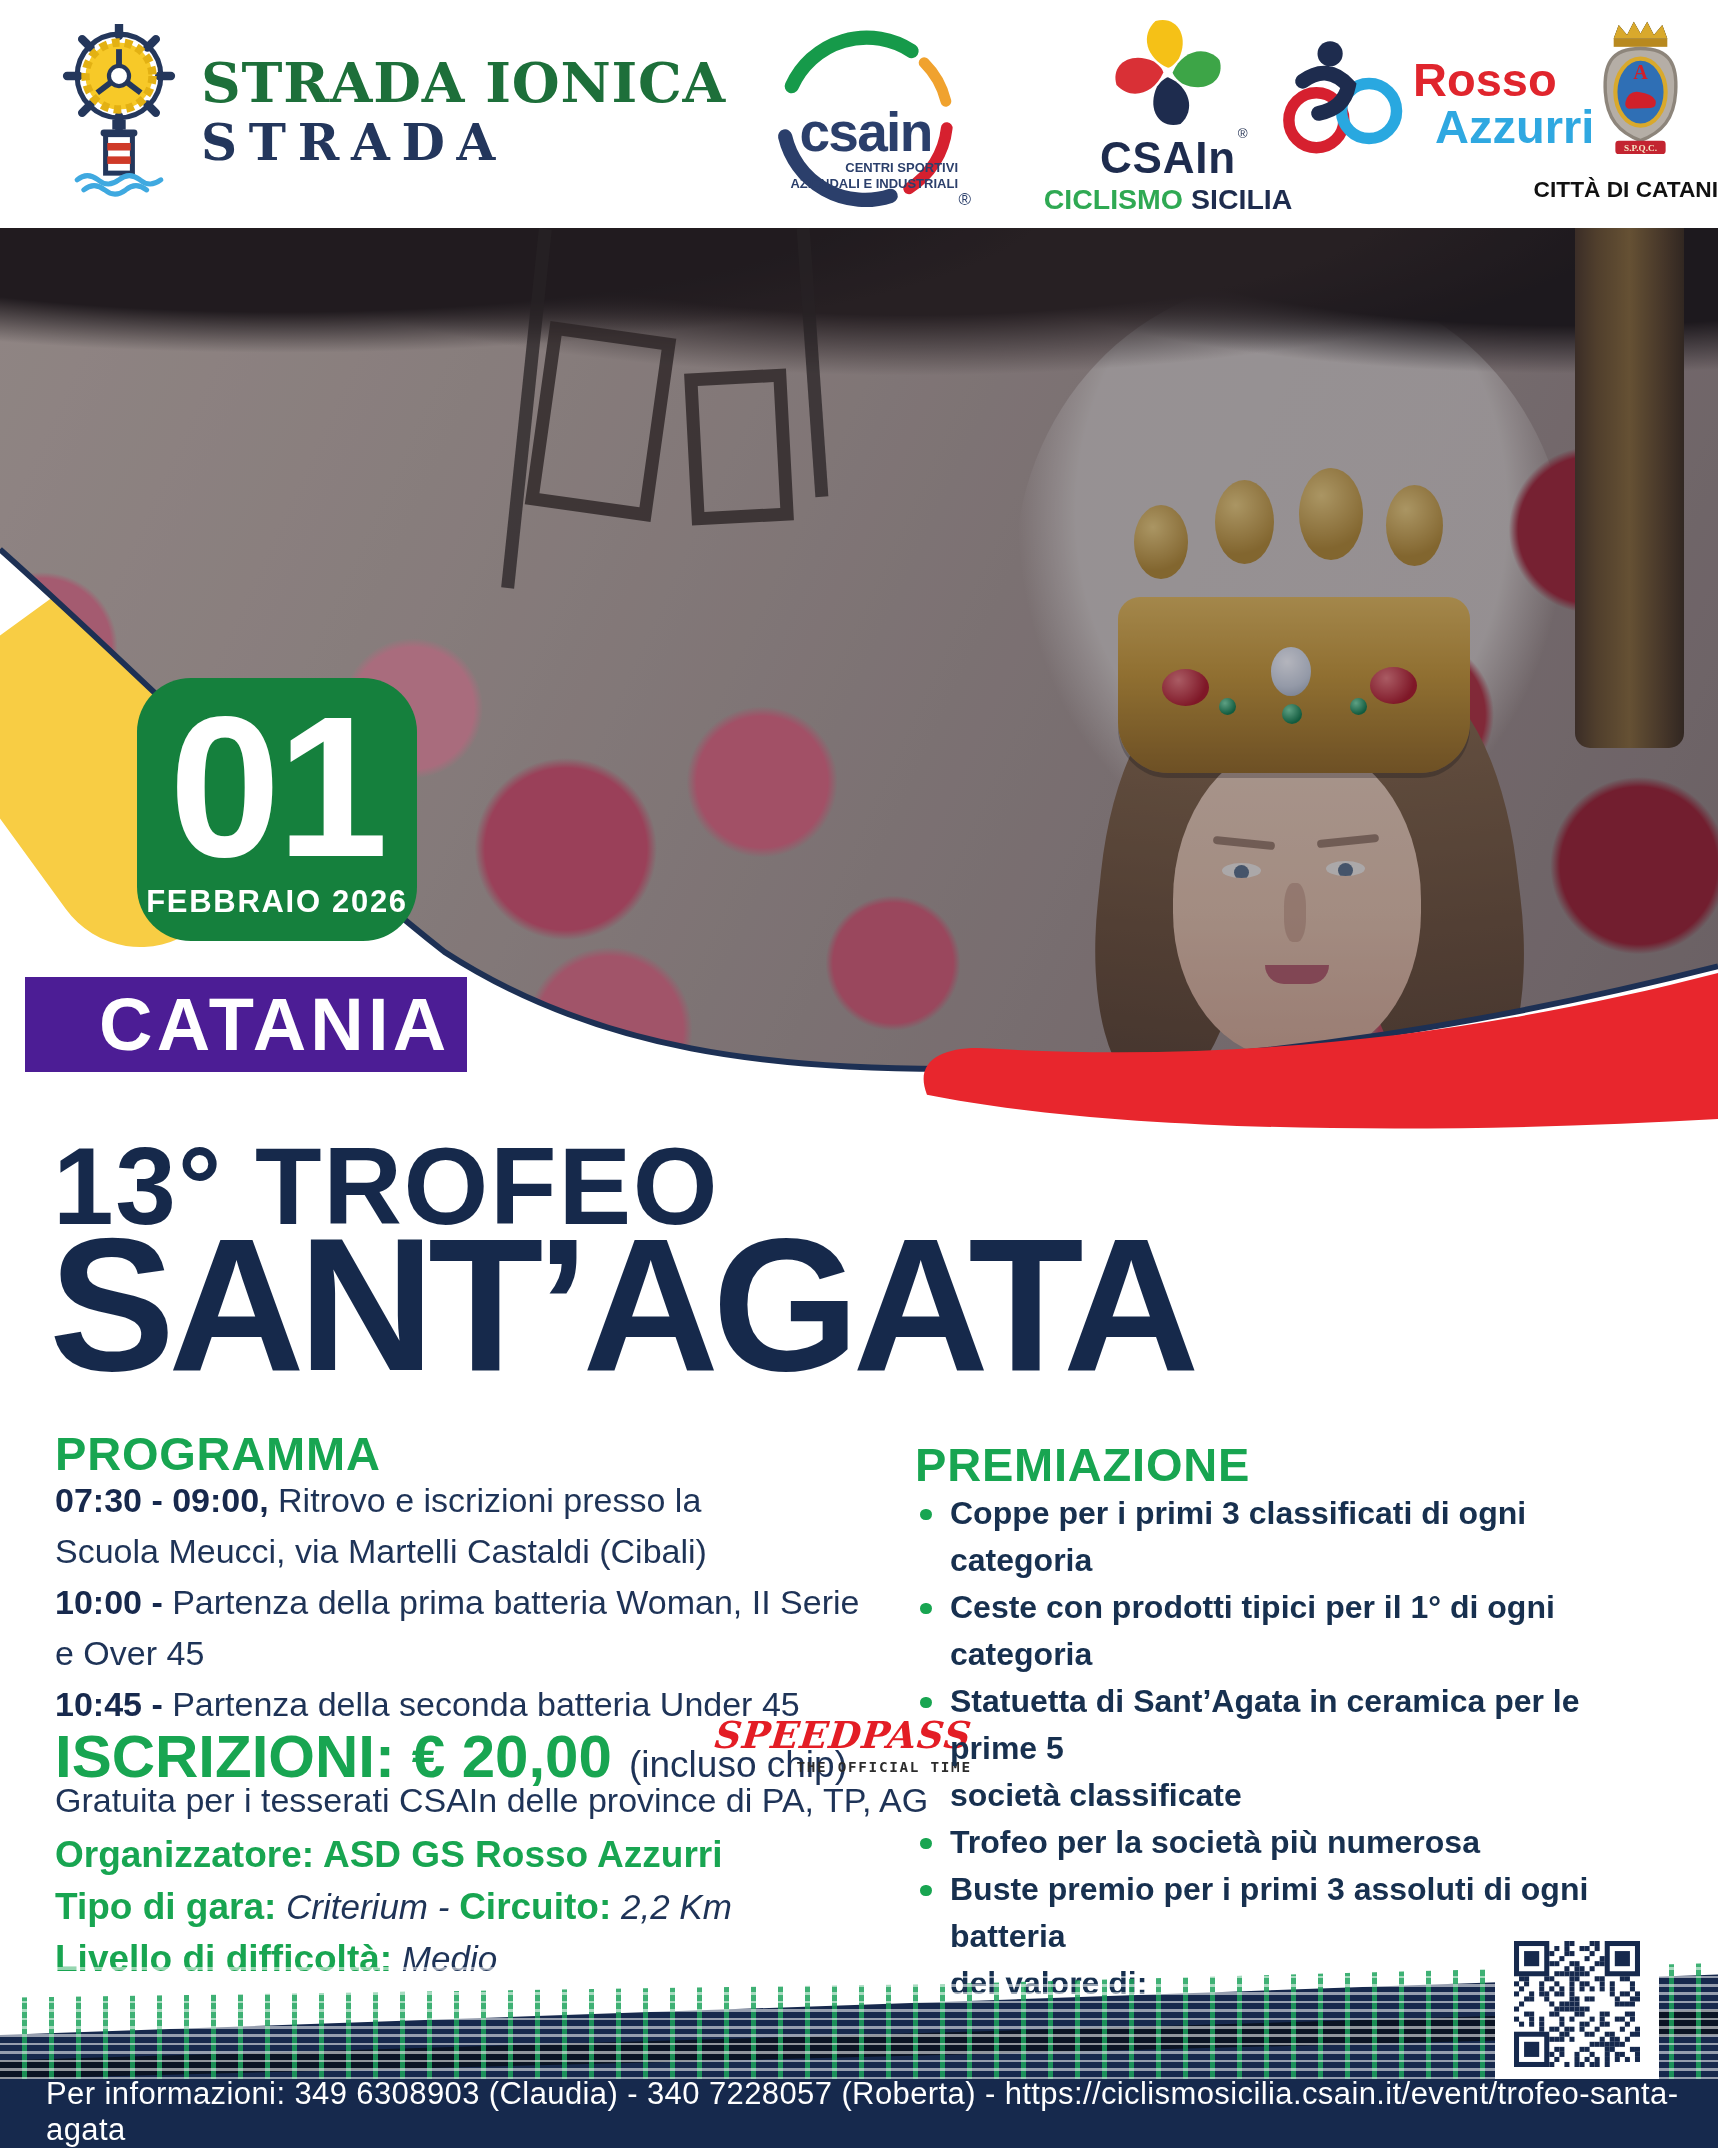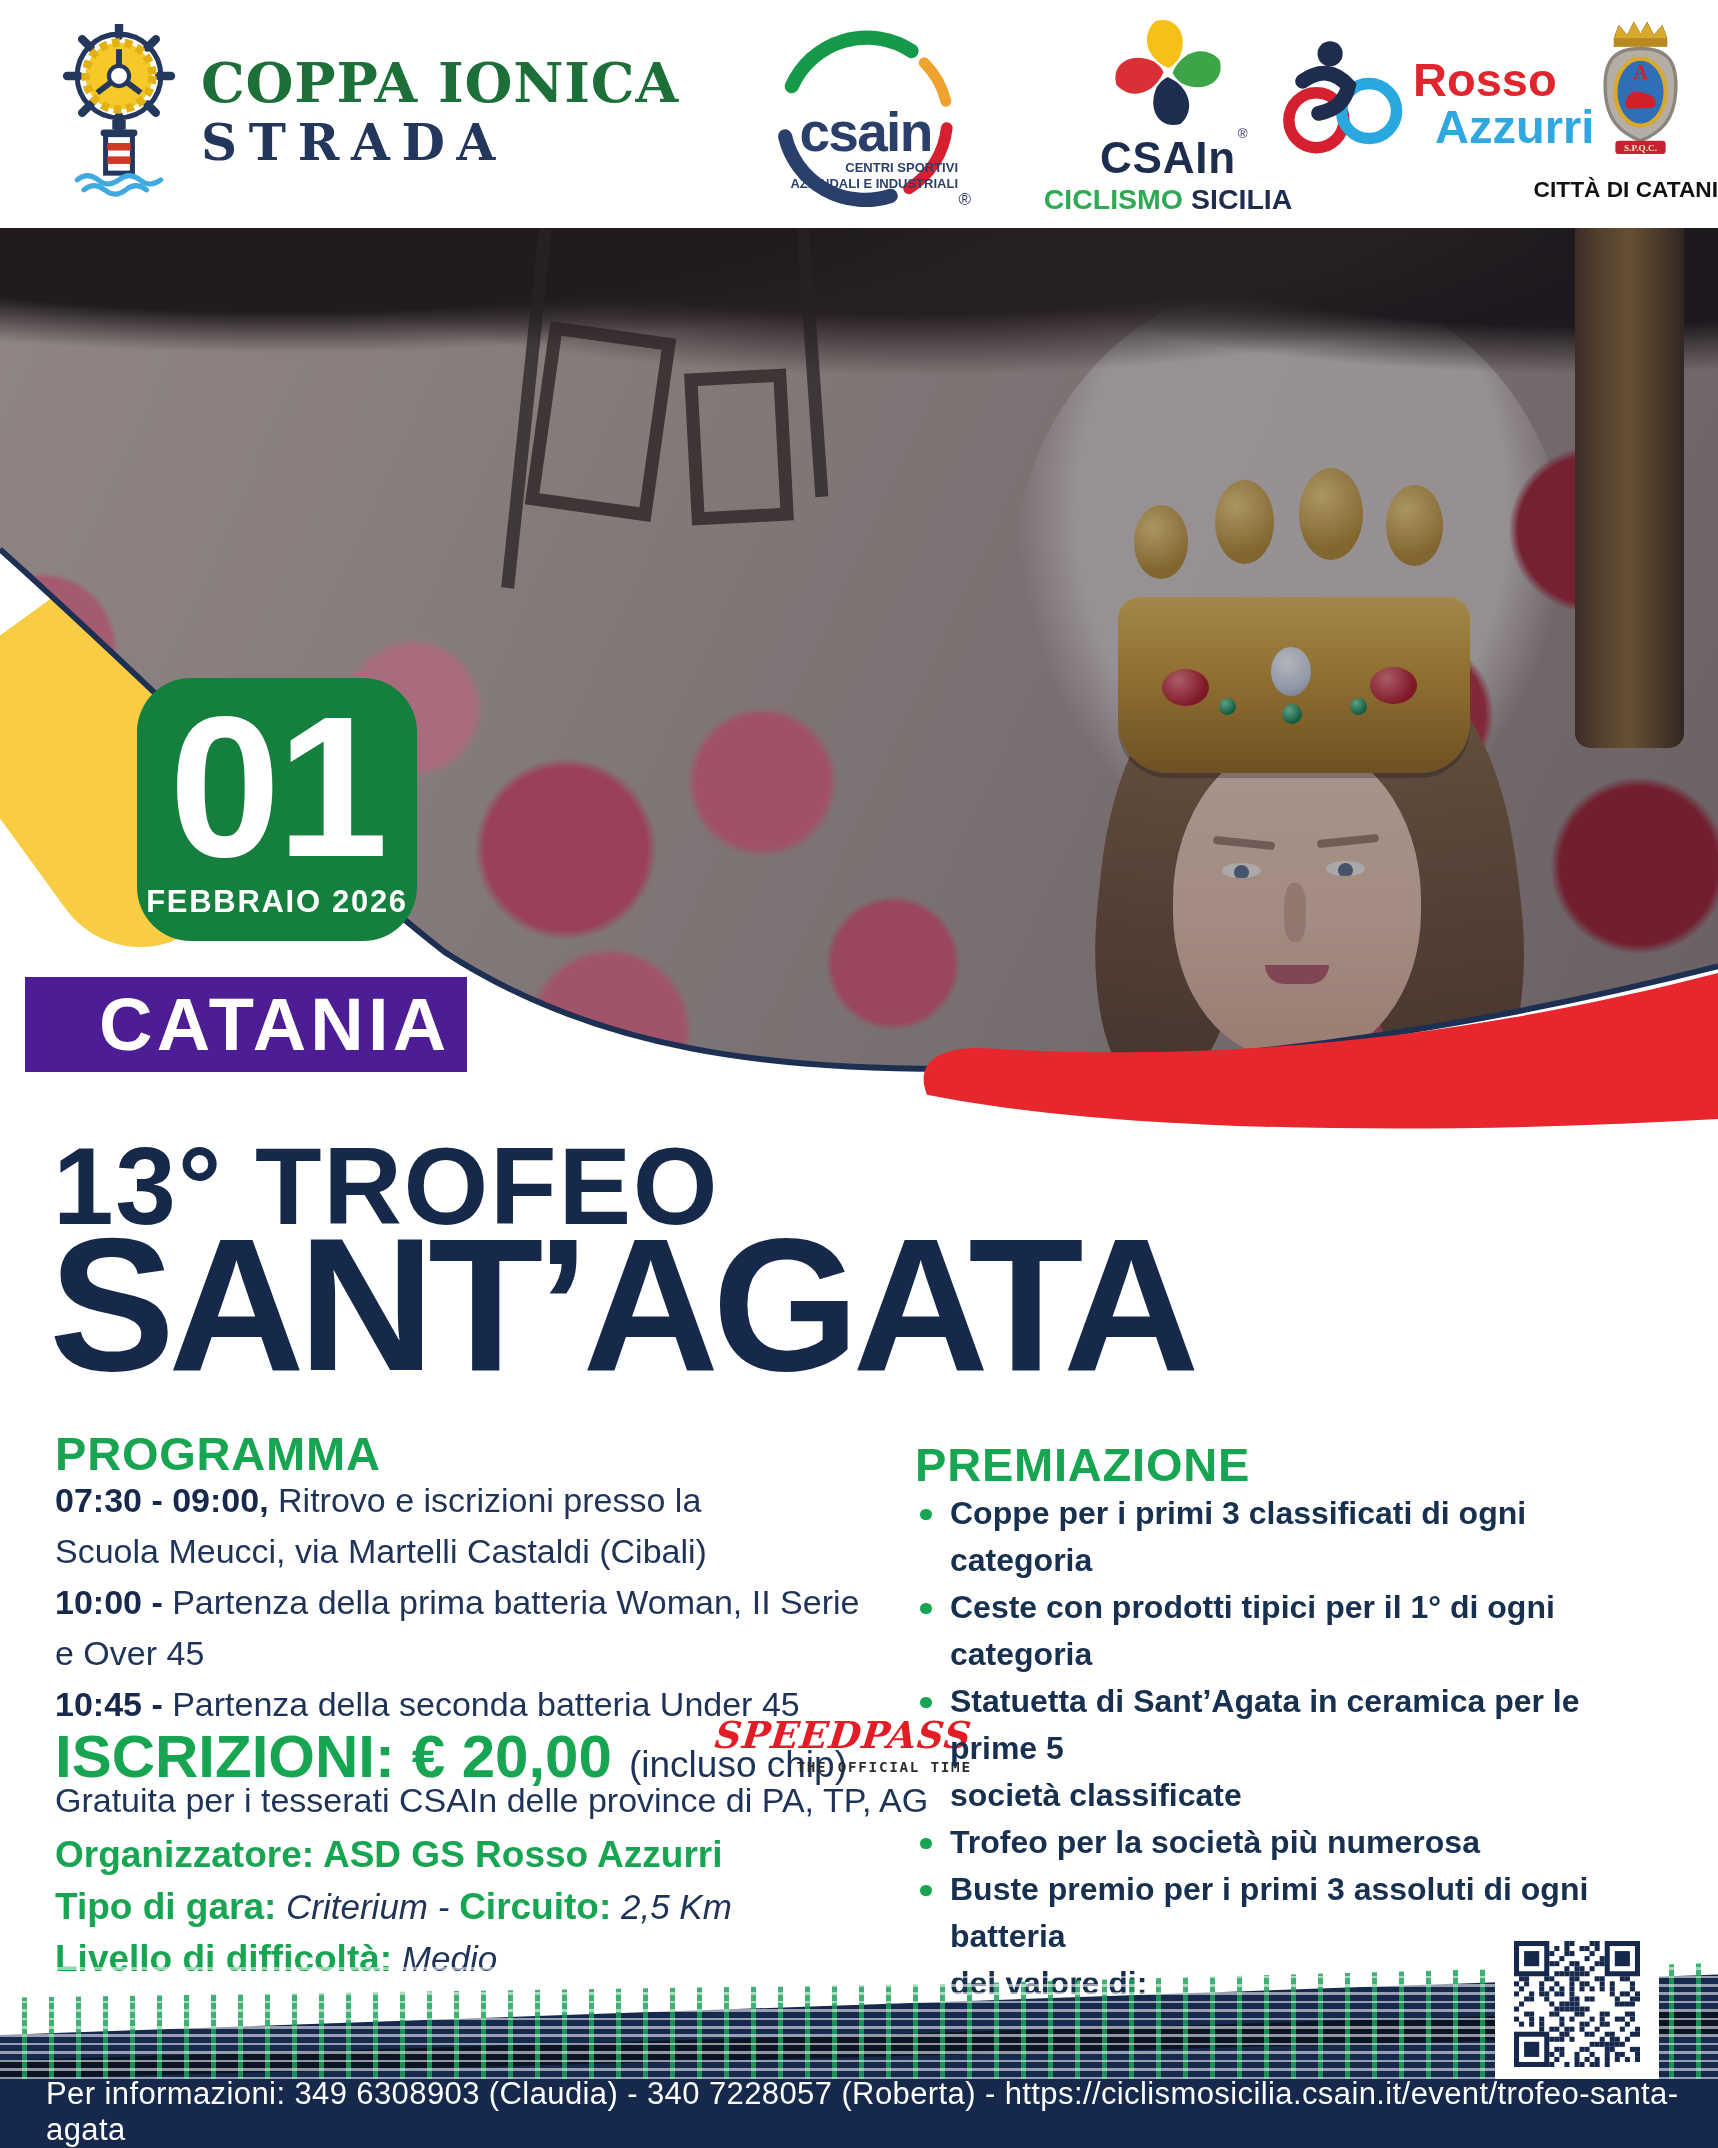--- a/index.html
+++ b/index.html
@@ -182,21 +182,21 @@
           <rect x="66" y="158" width="28" height="9" fill="#cf3a28"></rect>
           <rect x="58" y="126" width="44" height="8" rx="4" fill="#24375c"></rect>
           <rect x="72" y="114" width="16" height="12" fill="#24375c"></rect>
         </g>
         <g stroke="#3fa9e0" stroke-width="6" fill="none" stroke-linecap="round">
           <path d="M30 186 q12 -10 25 0 q12 10 25 0 q12 -10 25 0 q12 10 25 0"></path>
           <path d="M38 198 q12 -10 25 0 q12 10 25 0 q12 -10 25 0"></path>
         </g>
       </svg>
       <div class="txt">
-        <div class="l1">COPPA IONICA</div>
+        <div class="l1">STRADA IONICA</div>
         <div class="l2">STRADA</div>
       </div>
     </div>
 
     <div id="csain" class="abs">
       <svg width="201" height="198" viewBox="-120 -118 240 236">
         <path d="M -88 -38 A 98 98 0 0 1 55 -80" stroke="#169a4a" stroke-width="17" fill="none" stroke-linecap="round"></path>
         <path d="M 70 -66 A 98 98 0 0 1 96 -20" stroke="#f0a22e" stroke-width="13" fill="none" stroke-linecap="round"></path>
         <path d="M -96 22 A 98 98 0 0 0 30 93" stroke="#2b3f6b" stroke-width="17" fill="none" stroke-linecap="round"></path>
         <path d="M 52 84 A 98 98 0 0 0 97 12" stroke="#d6202f" stroke-width="14" fill="none" stroke-linecap="round"></path>
@@ -334,21 +334,21 @@
   <div id="speedpass">
     <div class="brand">SPEEDPASS</div>
     <div class="tag">THE OFFICIAL TIME</div>
   </div>
   <div id="gratuita">Gratuita per i tesserati CSAIn delle province di PA, TP, AG</div>
 
   <div id="det1" class="detail">
     <span class="dl green">Organizzatore:</span><span class="dl green"> ASD GS Rosso Azzurri</span>
   </div>
   <div id="det2" class="detail">
-    <span class="dl green">Tipo di gara:</span><span class="dv"> Criterium - </span><span class="dl green">Circuito:</span><span class="dv"> 2,5 Km</span>
+    <span class="dl green">Tipo di gara:</span><span class="dv"> Criterium - </span><span class="dl green">Circuito:</span><span class="dv"> 2,2 Km</span>
   </div>
   <div id="det3" class="detail">
     <span class="dl green">Livello di difficoltà:</span><span class="dv"> Medio</span>
   </div>
 
   <div id="premiazione-h" class="green">PREMIAZIONE</div>
   <ul id="premi-list">
     <li>Coppe per i primi 3 classificati di ogni categoria</li>
     <li>Ceste con prodotti tipici per il 1° di ogni categoria</li>
     <li>Statuetta di Sant’Agata in ceramica per le prime 5

